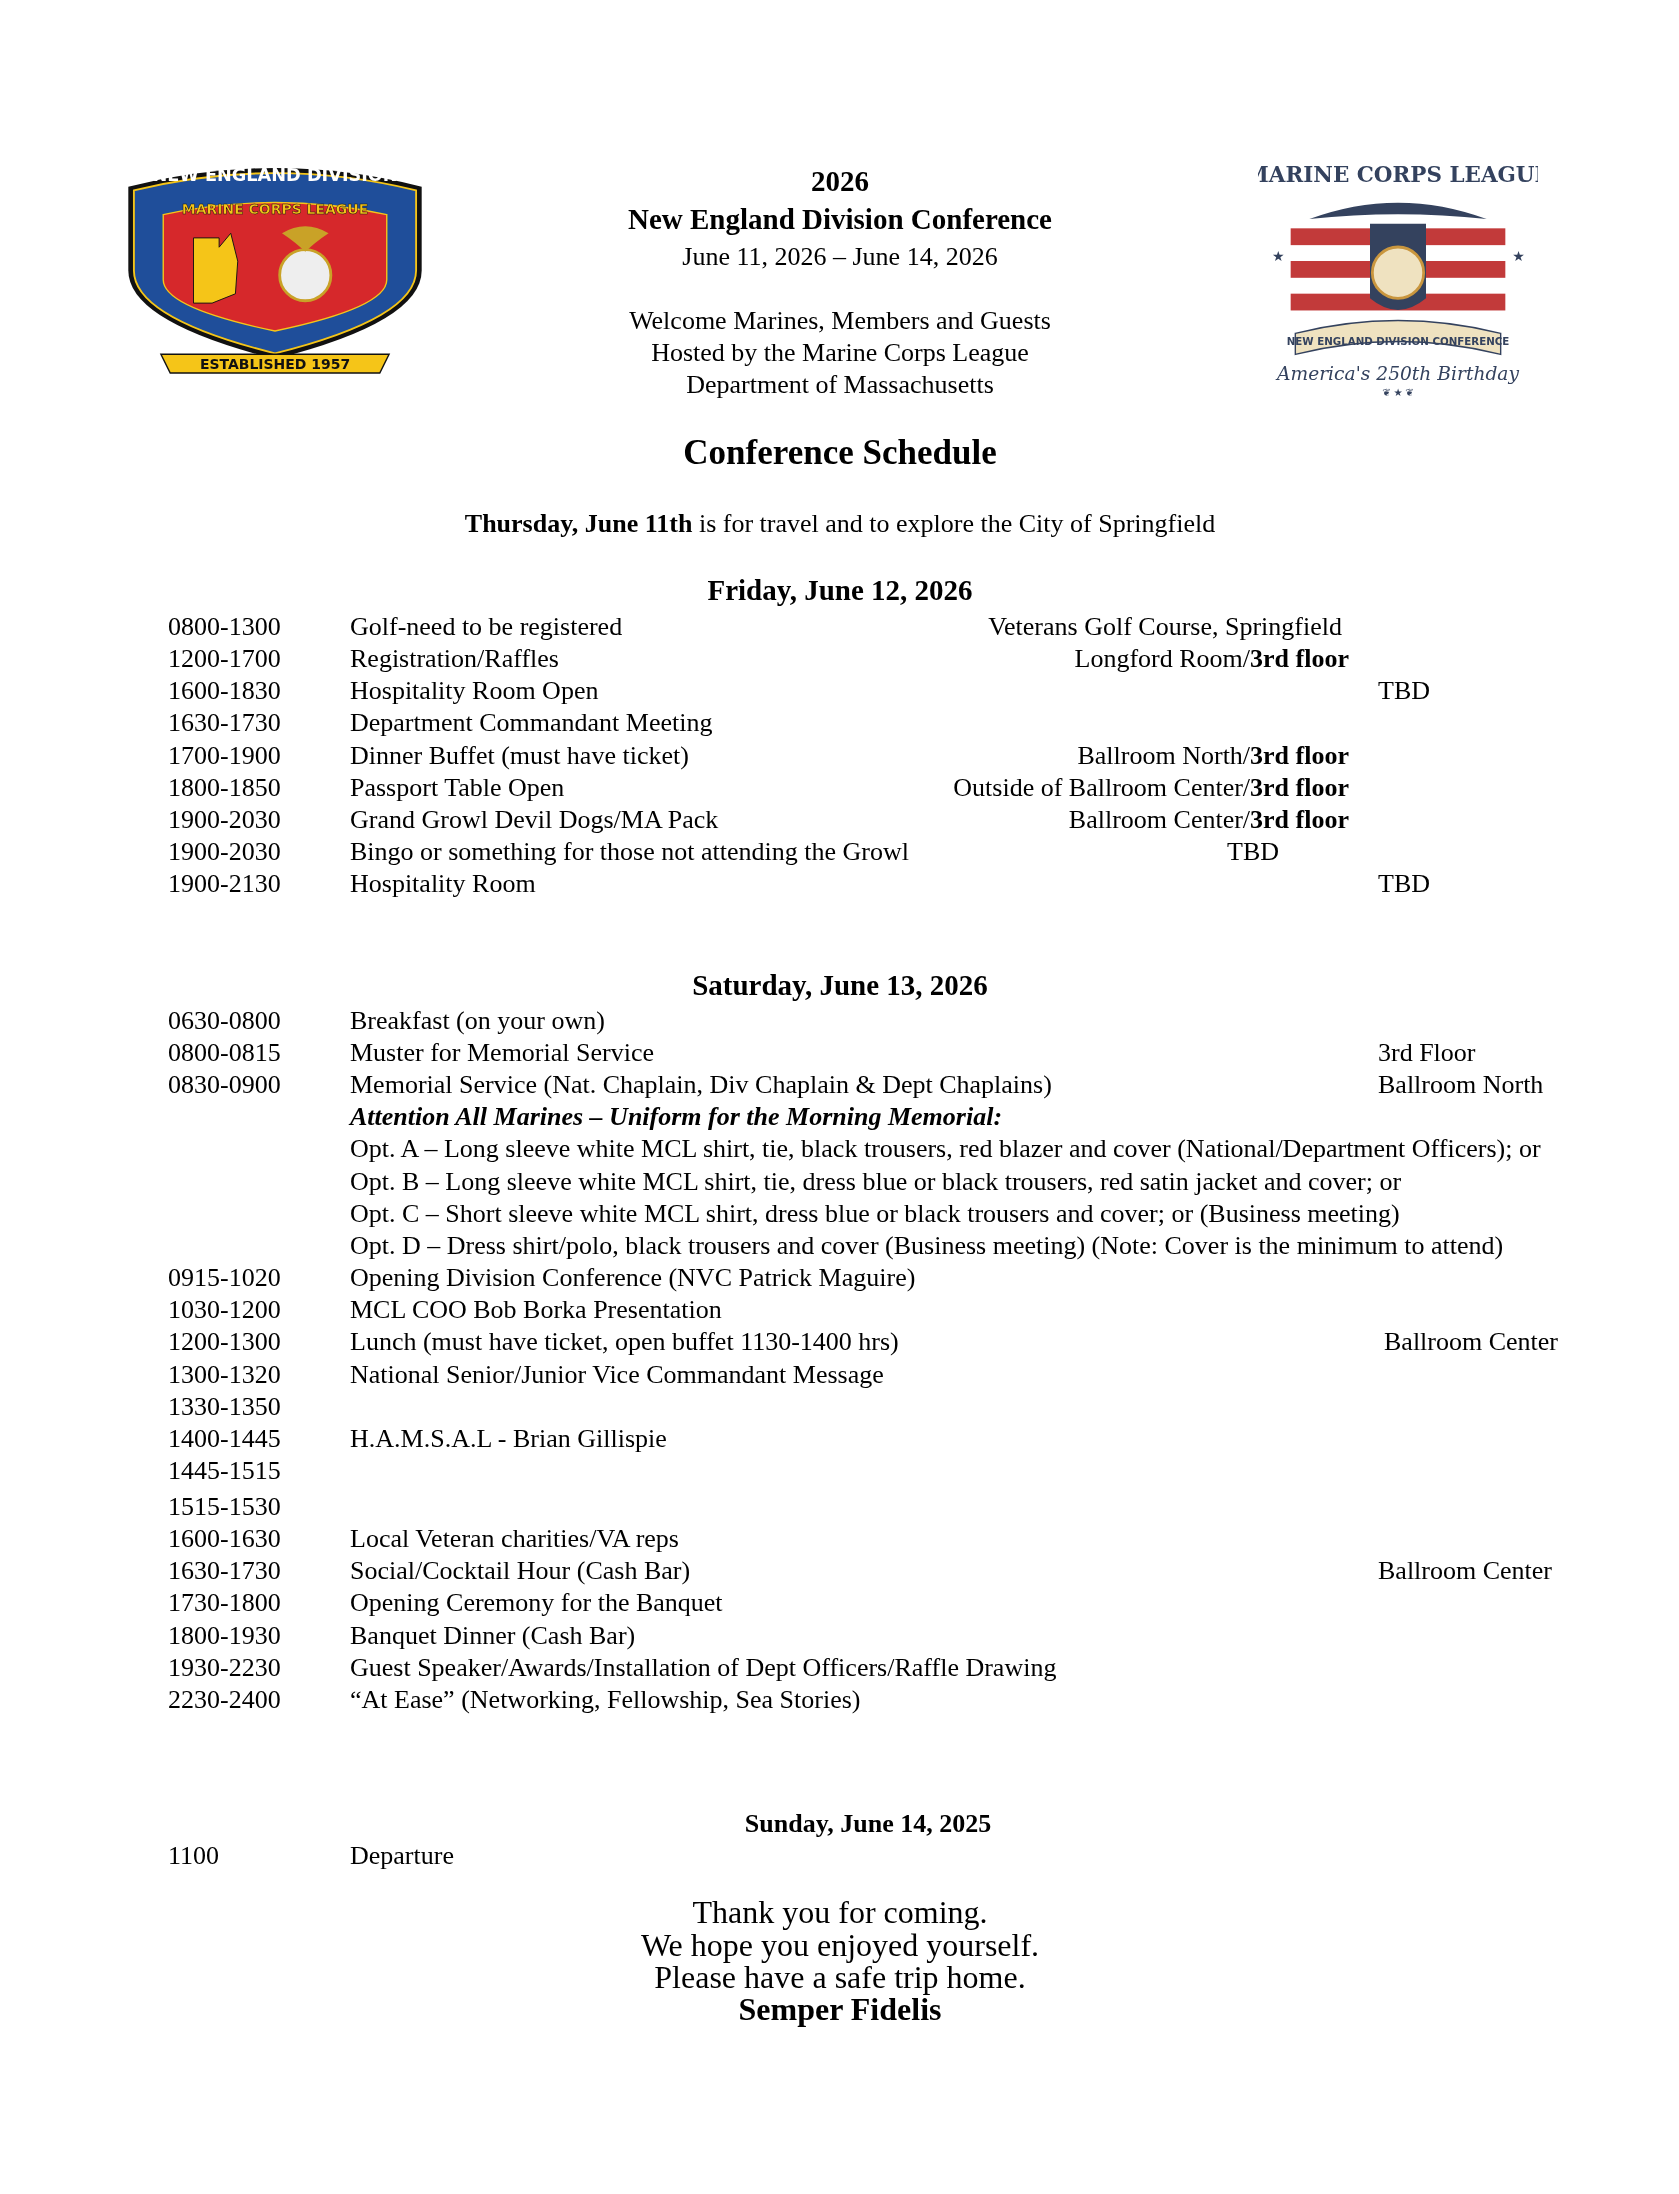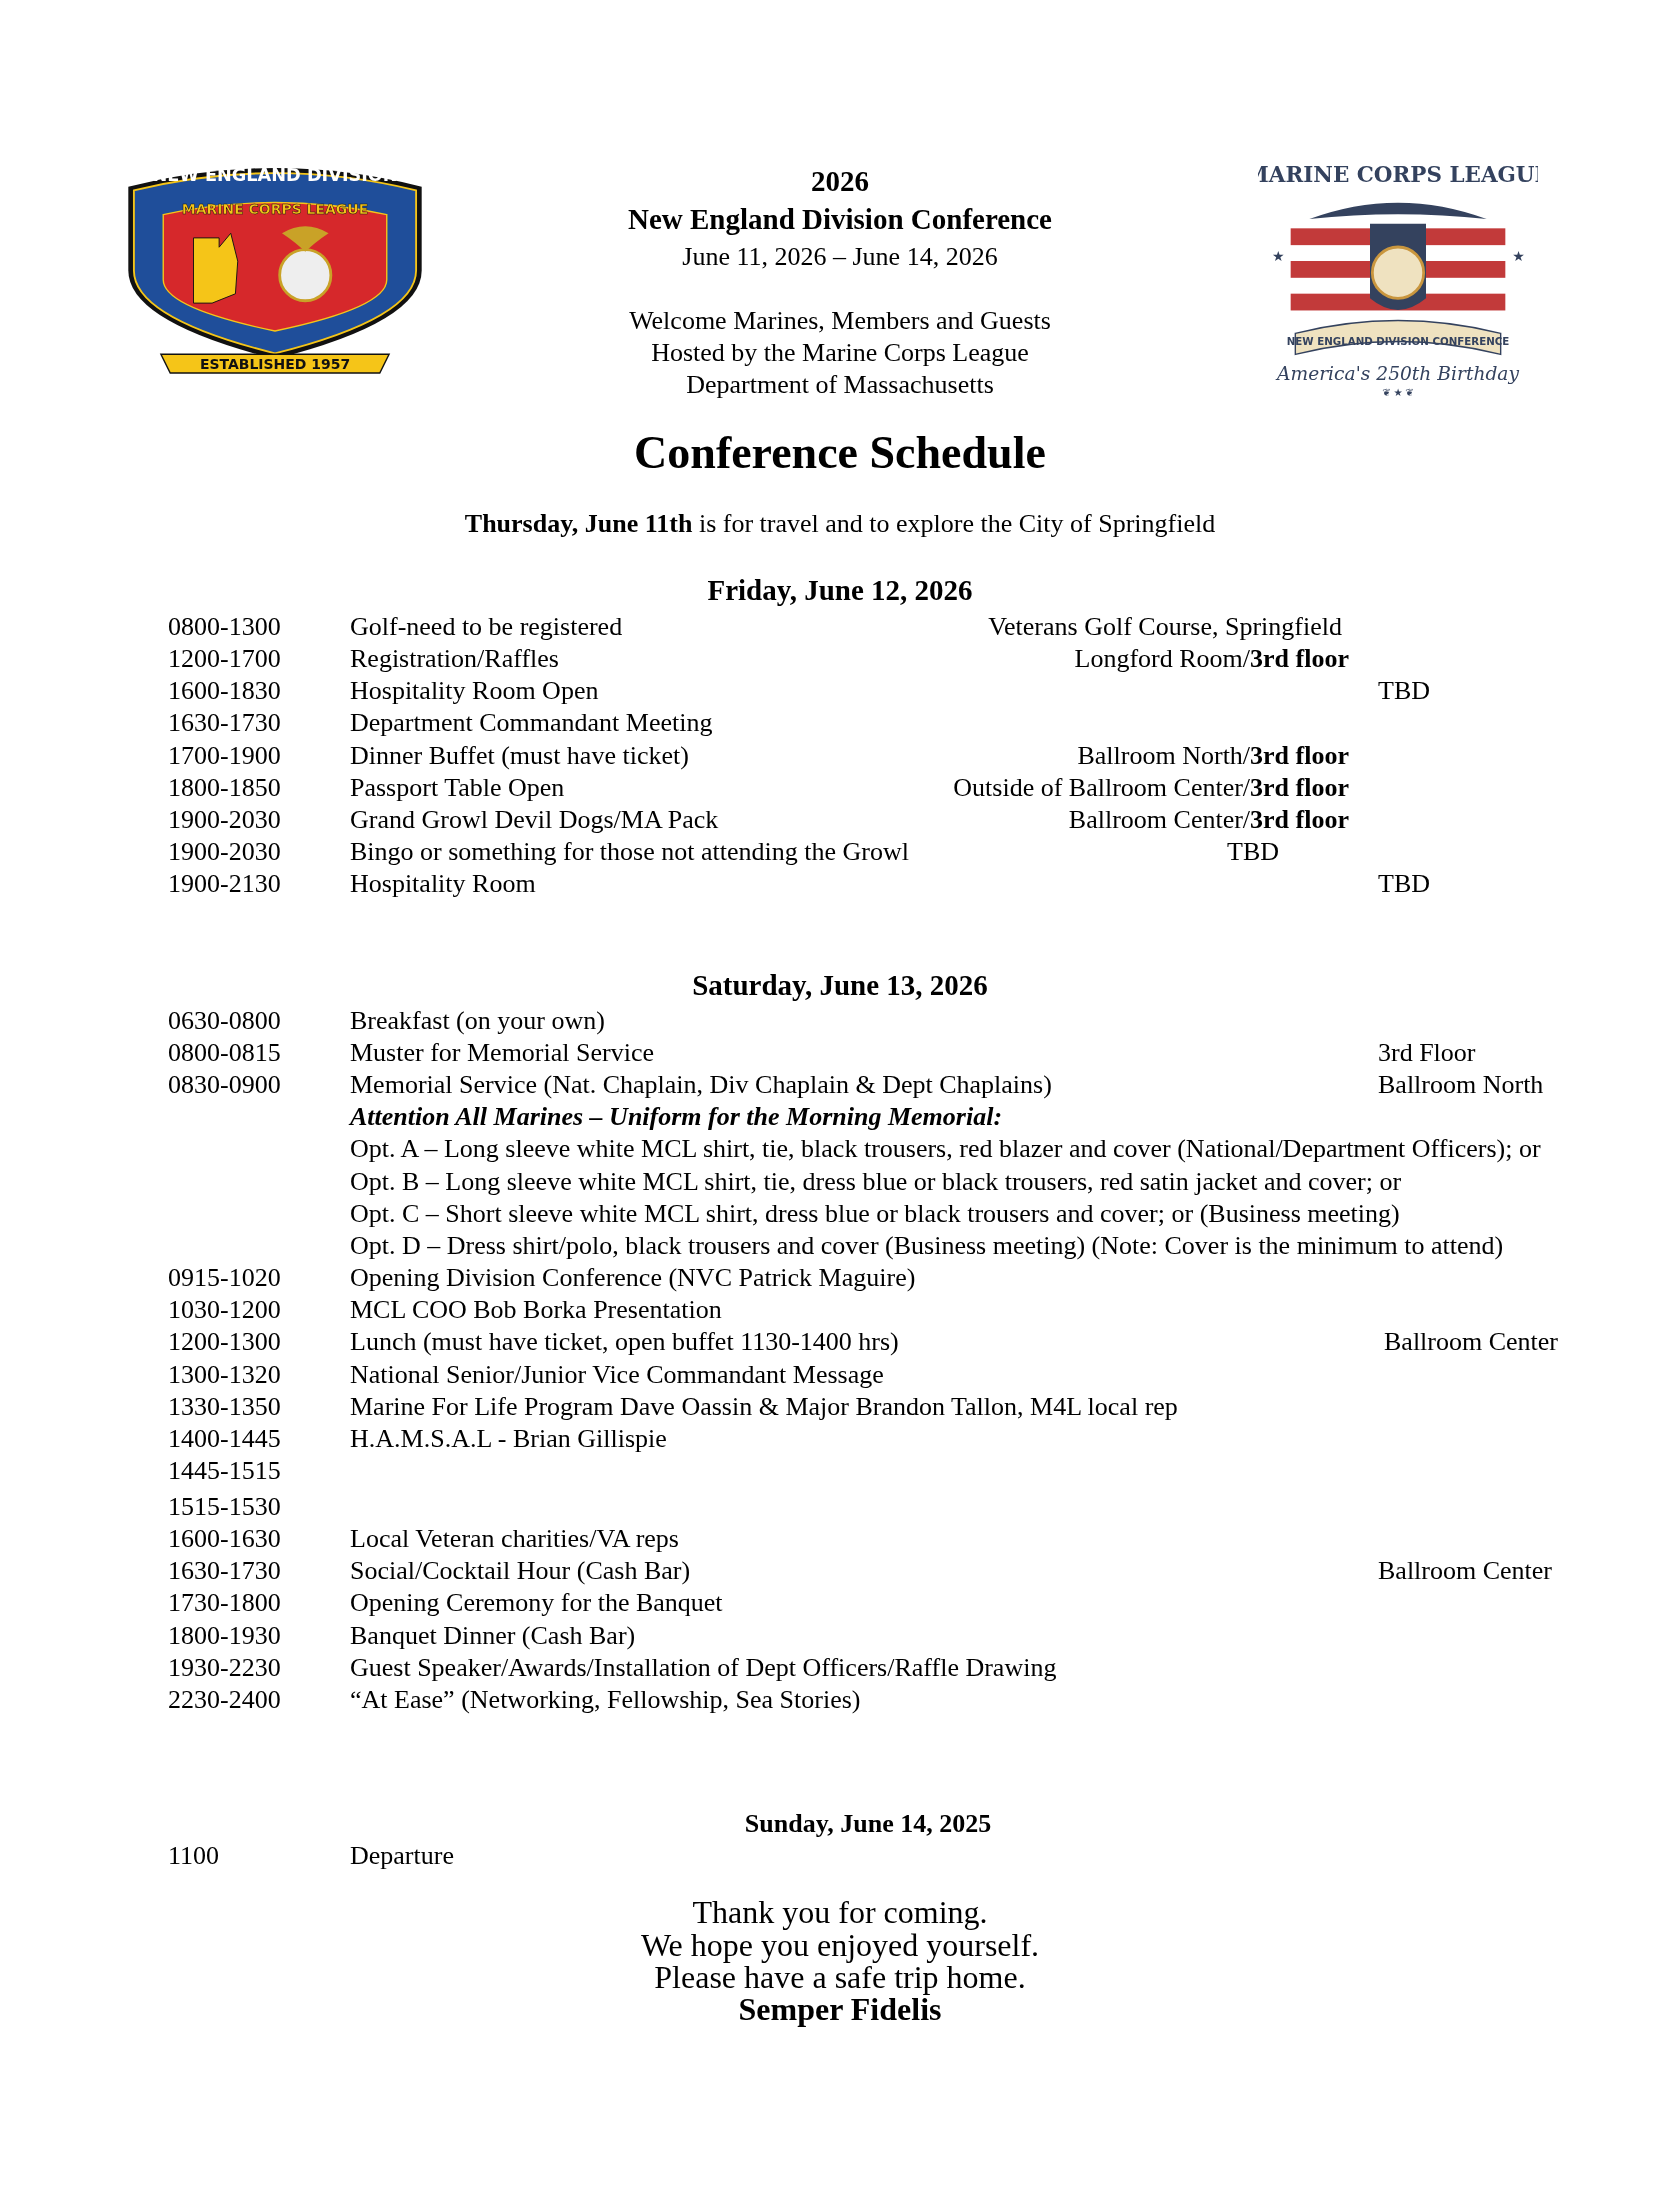--- a/index.html
+++ b/index.html
@@ -7,21 +7,21 @@
          font-family: "Liberation Serif", "DejaVu Serif", serif; color: #000; }
   .abs { position: absolute; white-space: nowrap; }
   .center { left: 0; width: 1680px; text-align: center; }
   .fs { font-size: 26px; line-height: 29px; }
   .hdr-year { top: 165px; font-size: 29px; font-weight: bold; }
   .hdr-title { top: 203px; font-size: 29px; font-weight: bold; }
   .hdr-dates { top: 242px; }
   .hdr-welcome { top: 306px; }
   .hdr-hosted { top: 338px; }
   .hdr-dept { top: 370px; }
-  .sched-title { top: 433px; font-size: 46px; font-weight: bold; line-height: 40px; }
+  .sched-title { top: 433px; font-size: 35px; font-weight: bold; line-height: 40px; }
   .thursday { top: 509px; }
   .day-head { font-size: 29px; font-weight: bold; text-decoration-thickness: 2.3px; text-underline-offset: 3.7px; }
   .friday-head { top: 574px; }
   .saturday-head { top: 969px; }
   .sunday-head { top: 1809px; font-size: 26px; margin-left: 28px; }
   .row { position: absolute; left: 0; width: 1680px; height: 29px; }
   .time { position: absolute; left: 168px; }
   .desc { position: absolute; left: 350px; }
   .loc-far { position: absolute; left: 1378px; }
   .loc-mid { position: absolute; right: 340px; }
@@ -171,21 +171,20 @@
       <span class="time">1200-1300</span>
       <span class="desc">Lunch (must have ticket, open buffet 1130-1400 hrs)</span>
       <span style="position:absolute;left:1384px">Ballroom Center</span>
     </div>
     <div class="row fs" style="top:1360px">
       <span class="time">1300-1320</span>
       <span class="desc">National Senior/Junior Vice Commandant Message</span>
     </div>
     <div class="row fs" style="top:1392px">
       <span class="time">1330-1350</span>
-      <span class="desc">Marine For Life Program Dave Oassin &amp; Major Brandon Tallon, M4L local rep</span>
     </div>
     <div class="row fs" style="top:1424px">
       <span class="time">1400-1445</span>
       <span class="desc">H.A.M.S.A.L - Brian Gillispie</span>
     </div>
     <div class="row fs" style="top:1456px">
       <span class="time">1445-1515</span>
     </div>
     <div class="row fs" style="top:1492px">
       <span class="time">1515-1530</span>

